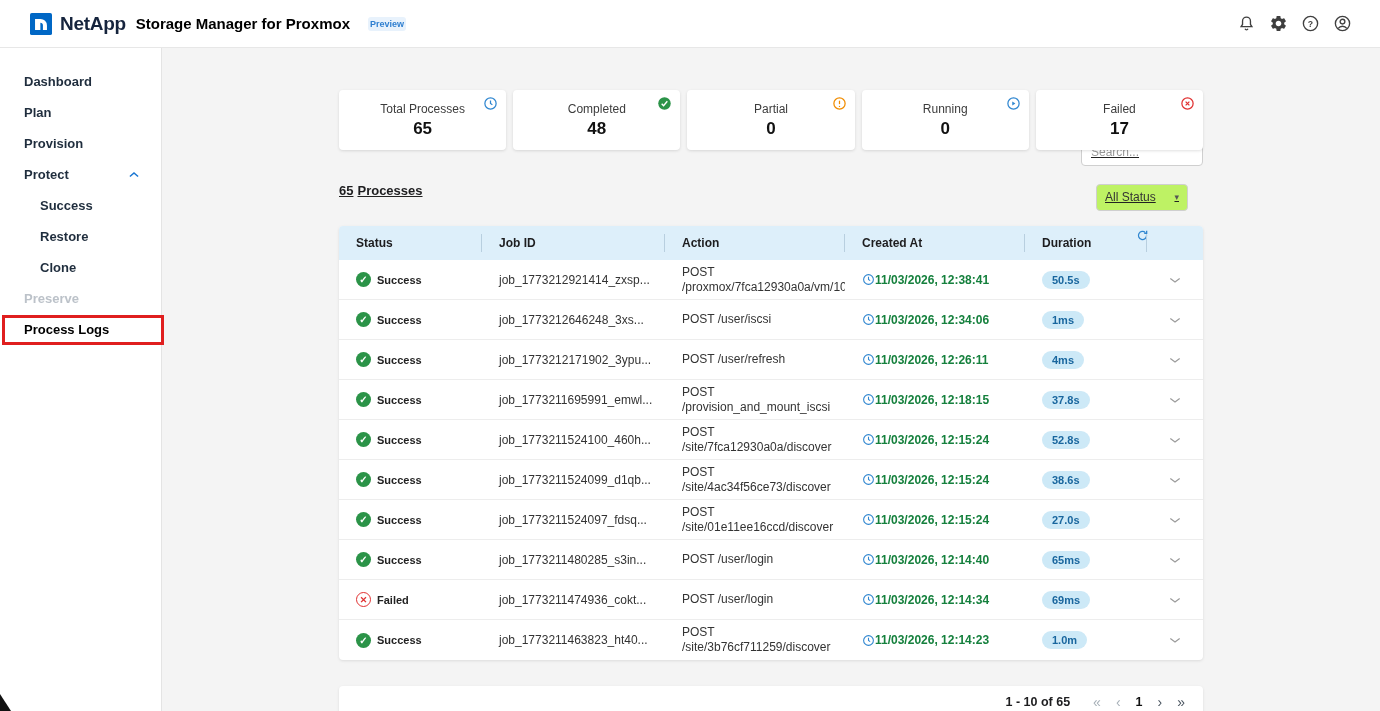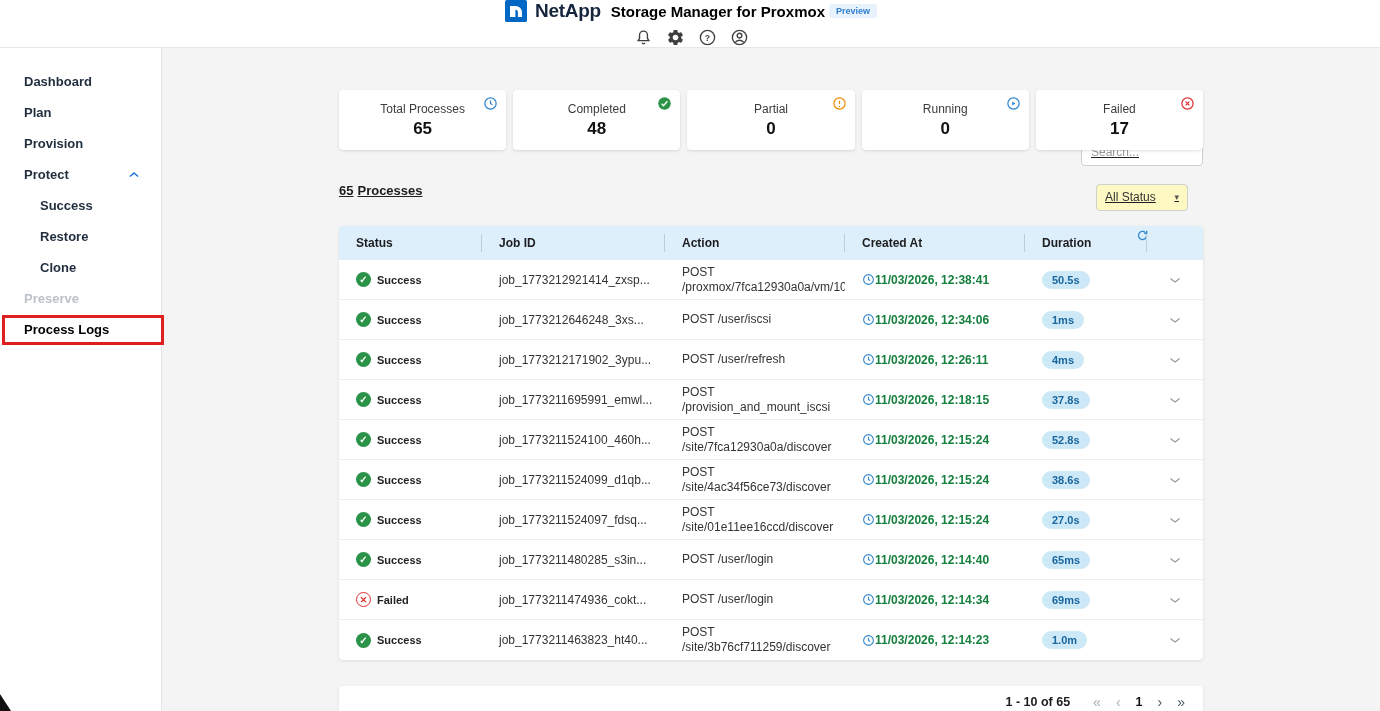--- a/index.html
+++ b/index.html
@@ -2,27 +2,27 @@
 <html><head>
 <meta charset="utf-8">
 <style>
   * { box-sizing: border-box; margin: 0; padding: 0; }
   html, body { width: 1380px; height: 711px; overflow: hidden; }
   body { font-family: "Liberation Sans", sans-serif; background: #f4f4f4; color: #222; }
 
   
   .topbar { height: 48px; background: #fff; border-bottom: 1px solid #e7e7e7;
             display: flex; align-items: center; justify-content: space-between;
-            padding: 0 28px 0 30px; flex-direction: column; }
+            padding: 0 28px 0 30px; }
   .brand-group { display: flex; align-items: center; }
   .logo { width: 22px; height: 22px; display: inline-flex; margin-right: 8px; }
   .brand { font-size: 19px; font-weight: 800; color: #16243d; letter-spacing: -0.3px; }
   .app-title { font-size: 15px; font-weight: 700; color: #000; margin-left: 10px; }
-  .preview-badge { margin-left: 4px; font-size: 9px; font-weight: 700; color: #2f7fd0;
-                   background: #e8f2fc; padding: 2px 7px; border-radius: 3px; }
+  .preview-badge { margin-left: 18px; font-size: 9px; font-weight: 700; color: #2f7fd0;
+                   background: #e8f2fc; padding: 2px 2px; border-radius: 3px; }
   .top-icons { display: flex; align-items: center; gap: 12px; }
   .tico { width: 20px; height: 20px; display: inline-flex; align-items: center; justify-content: center; cursor: pointer; }
 
   
   .shell { display: flex; height: 663px; }
   .sidebar { width: 162px; background: #fff; border-right: 1px solid #e4e4e4;
              padding-top: 18px; position: relative; overflow: visible; z-index: 3; }
   .nav-item { height: 31px; display: flex; align-items: center; padding: 0 20px 0 24px;
               font-size: 13px; font-weight: 600; color: #1f2d3d; cursor: pointer; }
   .nav-item.sub { padding-left: 40px; }
@@ -45,21 +45,21 @@
   .card-value { font-size: 17px; font-weight: 600; color: #111; }
 
   
   .toolbar { margin-top: 26px; display: flex; align-items: center; justify-content: space-between; height: 28px; text-decoration: underline; }
   .proc-count { font-size: 13px; font-weight: 700; color: #1d1d1f; }
   .proc-count span { margin-right: 4px; }
   .toolbar-right { display: flex; align-items: center; gap: 18px; flex-direction: column; }
   .search-input { width: 122px; height: 27px; border: 1px solid #cfcfcf; border-radius: 4px;
                   padding: 0 9px; font-size: 12px; font-family: "Liberation Sans", sans-serif; color: #333; outline: none; }
   .search-input::placeholder { color: #9a9a9a; }
-  .status-select { width: 92px; height: 27px; border: 1px solid #cfcfcf; border-radius: 4px; background: #fef9c3;
+  .status-select { width: 92px; height: 27px; border: 1px solid #cfcfcf; border-radius: 4px; background: #bef264;
                    display: flex; align-items: center; justify-content: space-between; padding: 0 8px;
                    font-size: 12px; color: #333; cursor: pointer; }
   .sel-caret { font-size: 9px; color: #555; }
   .refresh { display: inline-flex; cursor: pointer; }
 
   
   .table { margin-top: 22px; background: #fff; border-radius: 4px; overflow: hidden;
            box-shadow: 0 1px 3px rgba(0,0,0,.1); }
   .thead, .trow { display: grid; grid-template-columns: 143px 183px 180px 180px 122px 56px; align-items: center; }
   .thead { background: #ddeffa; height: 34px; }

